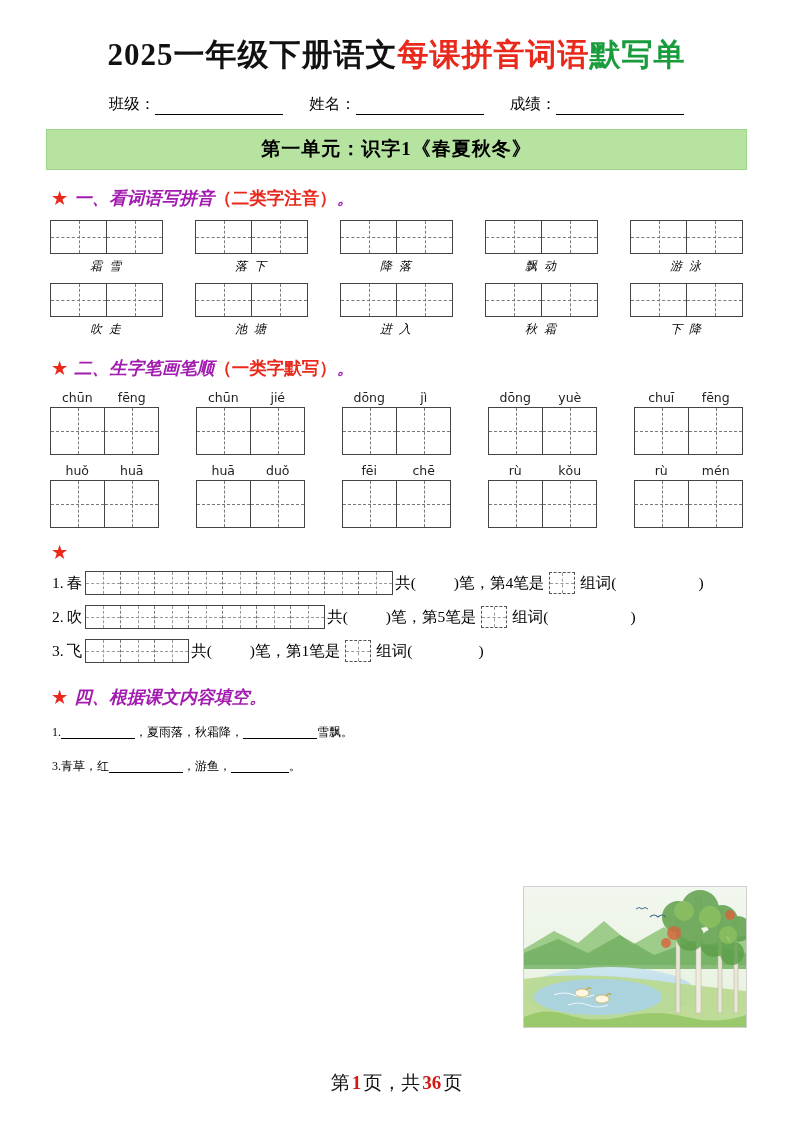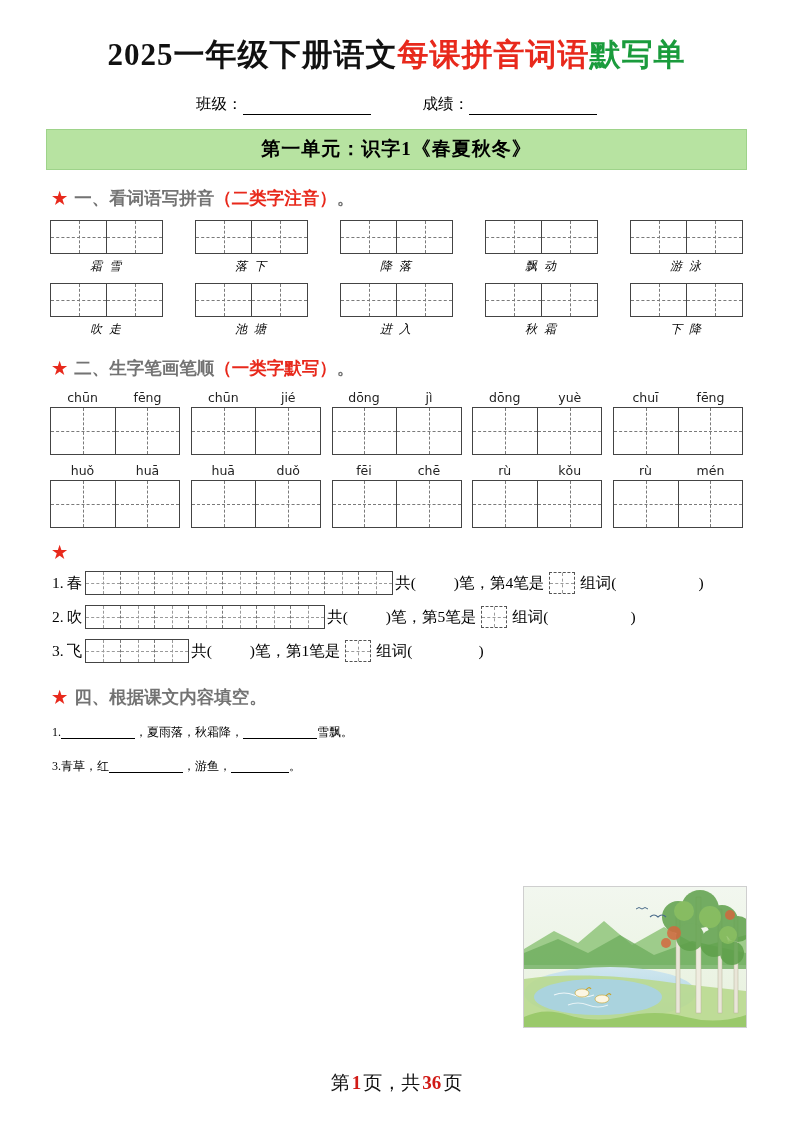--- a/index.html
+++ b/index.html
@@ -78,21 +78,21 @@
     font-size: 17.5px;
     font-weight: bold;
     margin: 0 0 10px 6px;
   }
   .star {
     color: #e8291c;
     font-size: 17px;
     margin-right: 7px;
     line-height: 1;
   }
-  .sec-head .t-black { color: #737373; }
+  .sec-head .t-black { color: #a21caf; font-style: italic; }
   .sec-head .t-red { color: #e8291c; }
 
   
   .row-block { margin-bottom: 4px; }
   .grid-row {
     display: flex;
     justify-content: space-between;
     padding: 0 4px;
   }
   .word-cell { width: 113px; }
@@ -131,21 +131,21 @@
     font-style: italic;
   }
 
   
   .pinyin-row {
     display: flex;
     justify-content: space-between;
     padding: 0 4px;
     margin-bottom: 8px;
   }
-  .py-cell { width: 130px; }
+  .py-cell { width: 109px; }
   .py-text {
     display: flex;
     font-size: 12.5px;
     font-family: "DejaVu Sans", sans-serif;
     color: #222;
     margin-bottom: 2px;
   }
   .py-text span {
     flex: 1;
     text-align: center;
@@ -274,20 +274,24 @@
   <div class="title">
     <span class="seg-black">2025一年级下册语文</span><span class="seg-red">每课拼音词语</span><span class="seg-green">默写单</span>
   </div>
 
   <div class="info-line">
     <div class="info-item">
       <span class="info-label">班级：</span>
       <span class="info-blank blank-班级"></span>
     </div>
     <div class="info-gap"></div>
+    <div class="info-item">
+      <span class="info-label">姓名：</span>
+      <span class="info-blank blank-姓名"></span>
+    </div>
     <div class="info-gap"></div>
     <div class="info-item">
       <span class="info-label">成绩：</span>
       <span class="info-blank blank-成绩"></span>
     </div>
   </div>
 
   <div class="unit-banner">第一单元：识字1《春夏秋冬》</div>
 
   <div class="sec-head">

